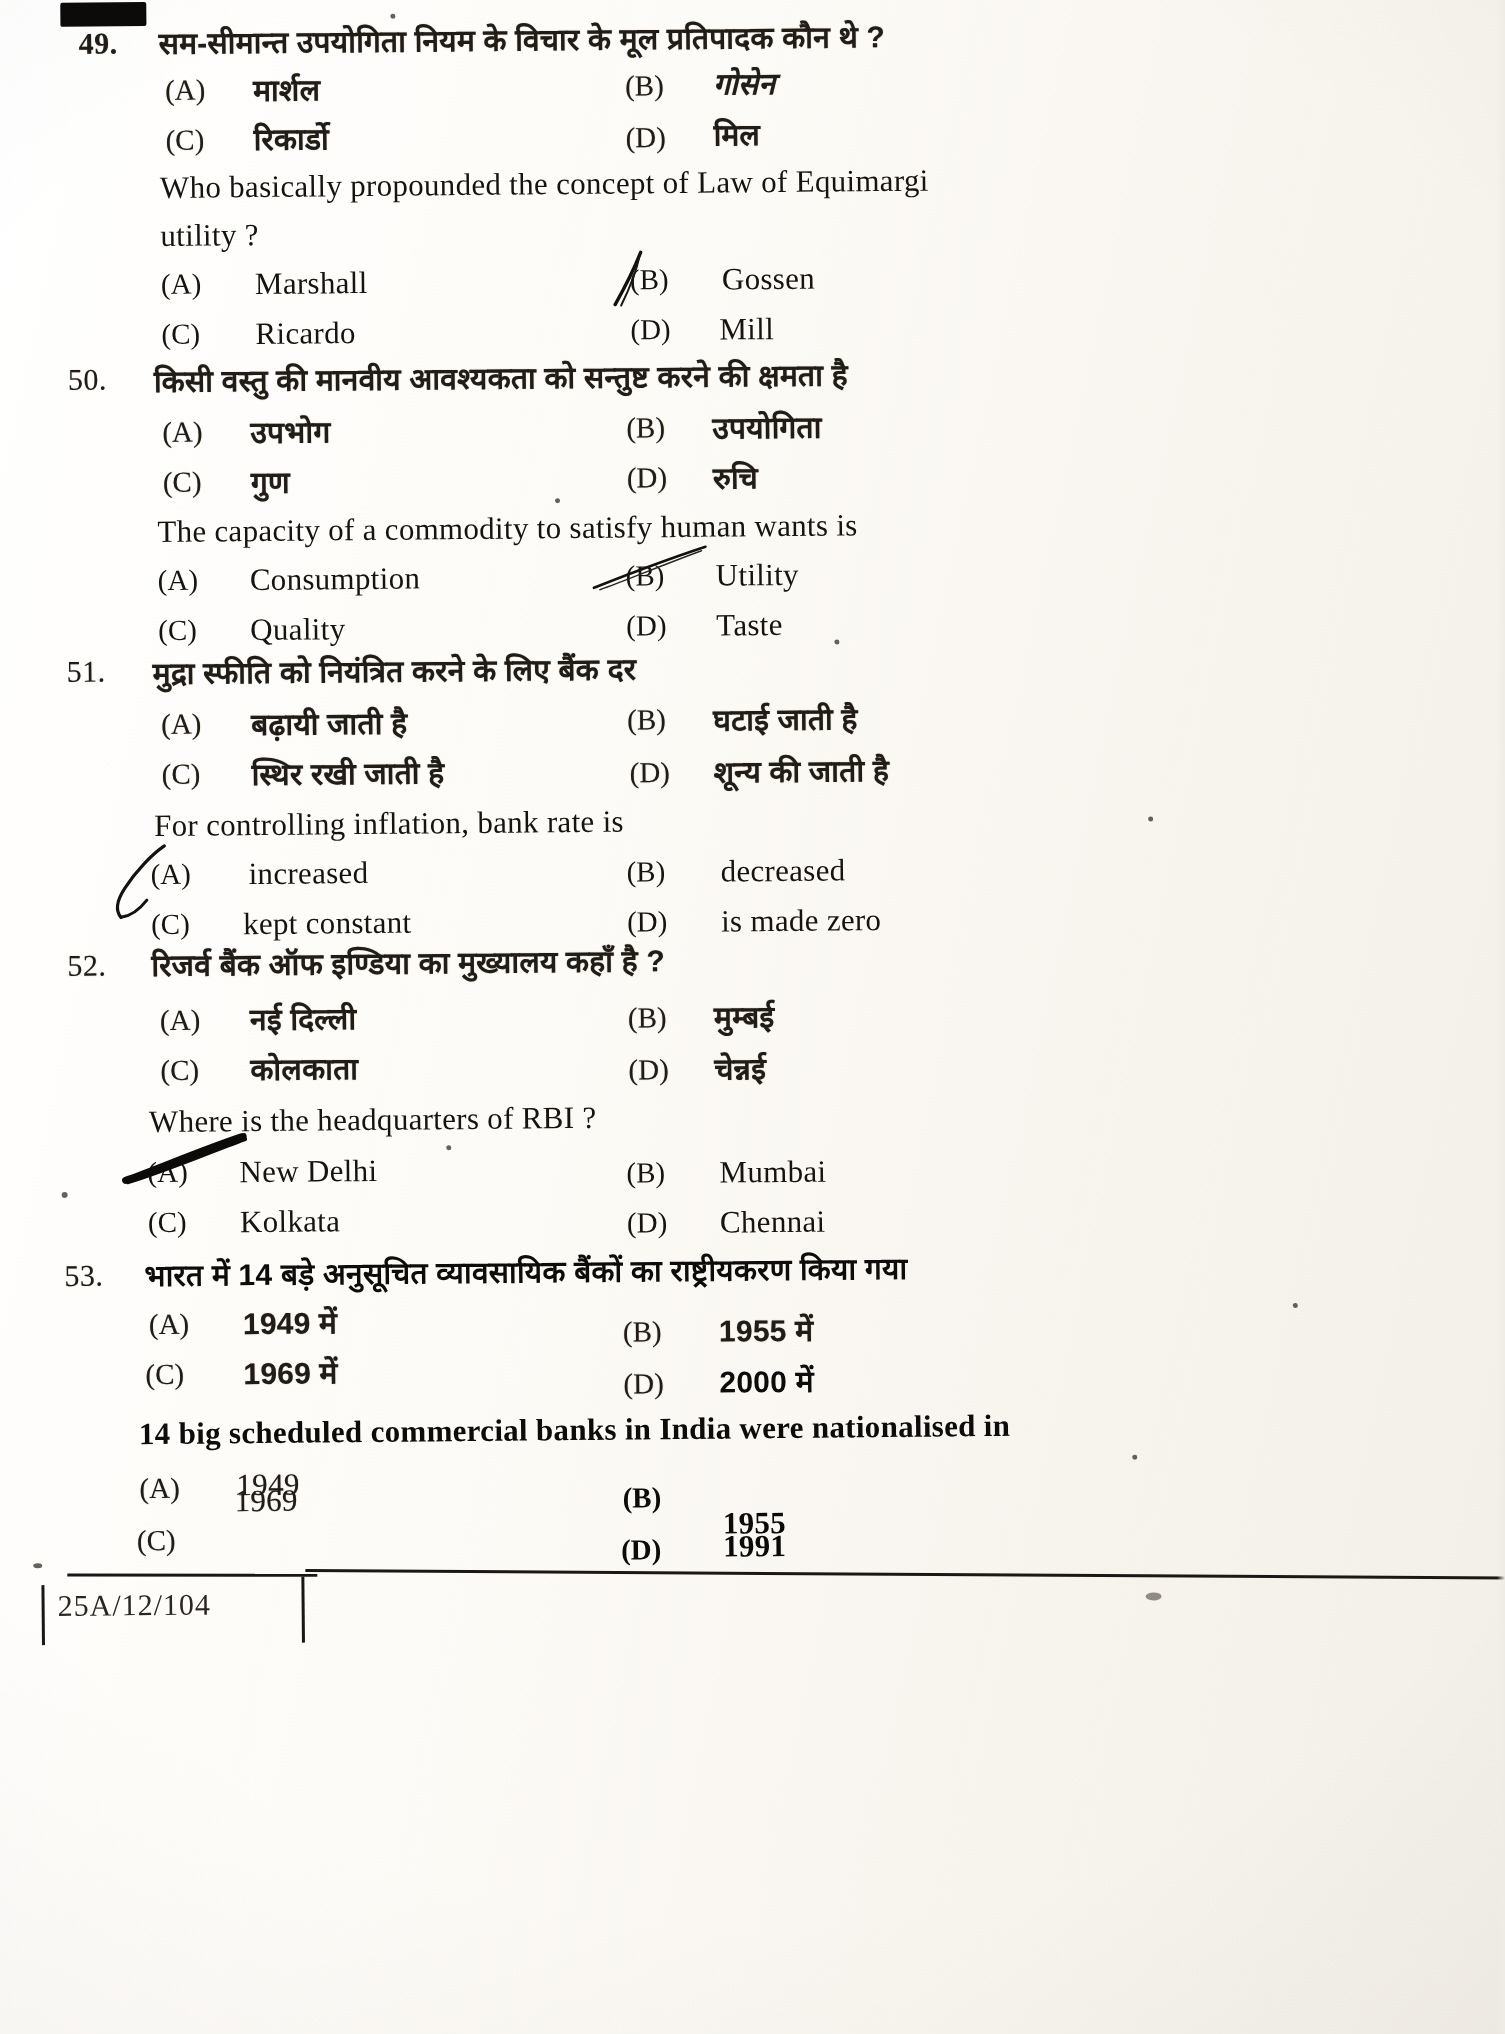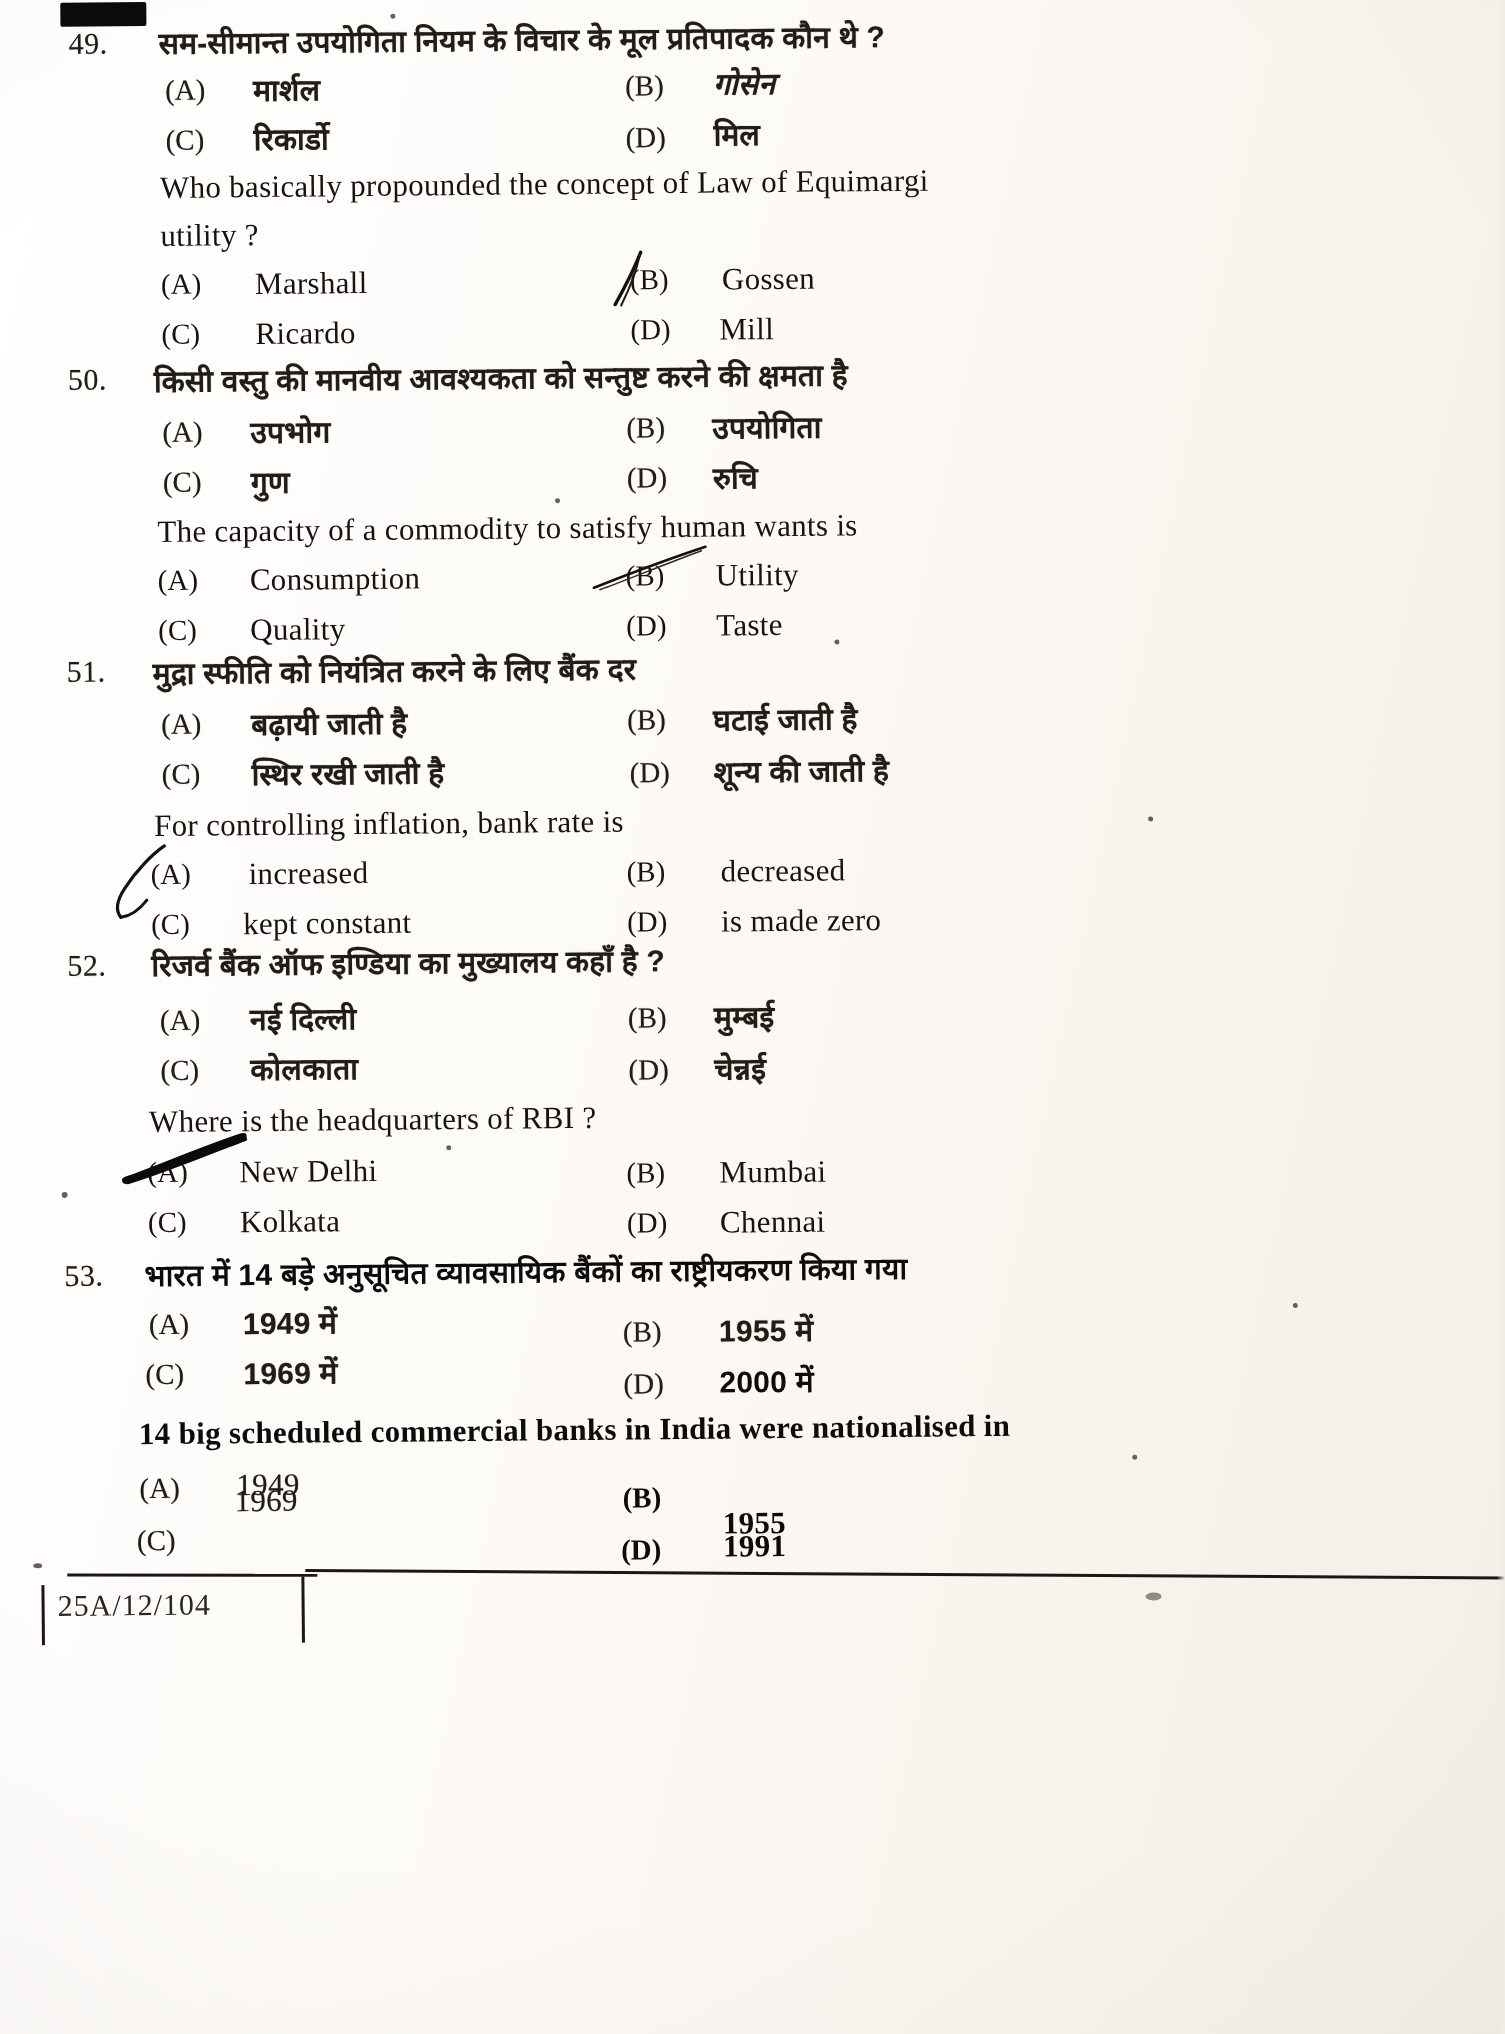--- a/index.html
+++ b/index.html
@@ -117,21 +117,21 @@
   <div class="smudge" style="left:70px; top:-4px; width:86px; height:24px;"></div>
   <div class="speck" style="left:400px; top:10px; width:5px; height:5px;"></div>
   <div class="speck" style="left:560px; top:496px; width:5px; height:5px;"></div>
   <div class="speck" style="left:838px; top:640px; width:5px; height:5px;"></div>
   <div class="speck" style="left:60px; top:1185px; width:6px; height:6px;"></div>
   <div class="speck" style="left:1150px; top:820px; width:5px; height:5px;"></div>
   <div class="speck" style="left:445px; top:1142px; width:5px; height:5px;"></div>
   <div class="speck" style="left:1290px; top:1308px; width:5px; height:5px;"></div>
   <div class="speck" style="left:1128px; top:1458px; width:5px; height:5px;"></div>
 
-  <div class="qnum ink-b" style="left:78px; top:20px;">49.</div>
+  <div class="qnum ink-b" style="left:88px; top:20px;font-weight:bold;">49.</div>
   <div class="row hi ink-b" style="left:168px; top:16px;">सम-सीमान्त उपयोगिता नियम के विचार के मूल प्रतिपादक कौन थे ?</div>
 
   <div class="optlbl ink-b" style="left:174px; top:68px;">(A)</div>
   <div class="opttxt hi ink-b" style="left:262px; top:64px;">मार्शल</div>
   <div class="optlbl ink-b" style="left:634px; top:68px;">(B)</div>
   <div class="opttxt hi ink-b" style="left:722px; top:62px;font-style:italic;">गोसेन</div>
 
   <div class="optlbl ink-b" style="left:174px; top:118px;">(C)</div>
   <div class="opttxt hi ink-b" style="left:262px; top:113px;">रिकार्डो</div>
   <div class="optlbl ink-b" style="left:634px; top:120px;">(D)</div>

